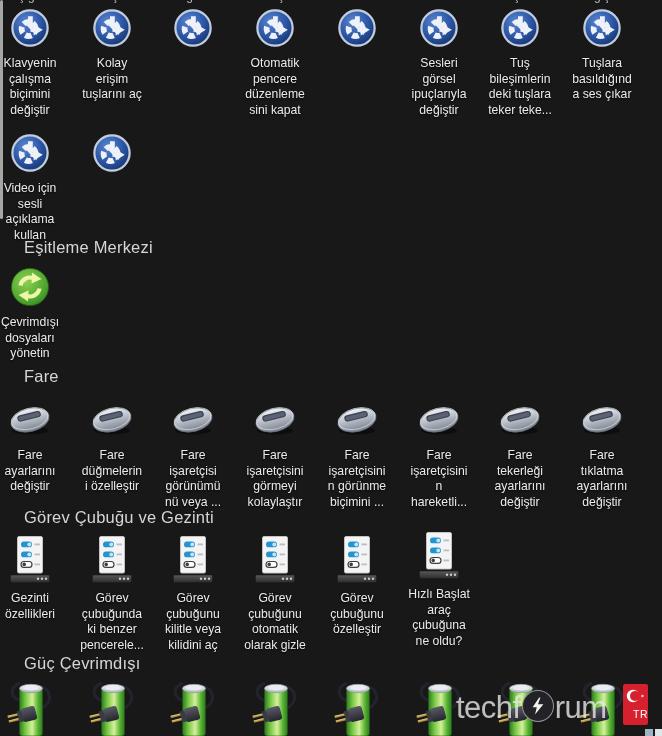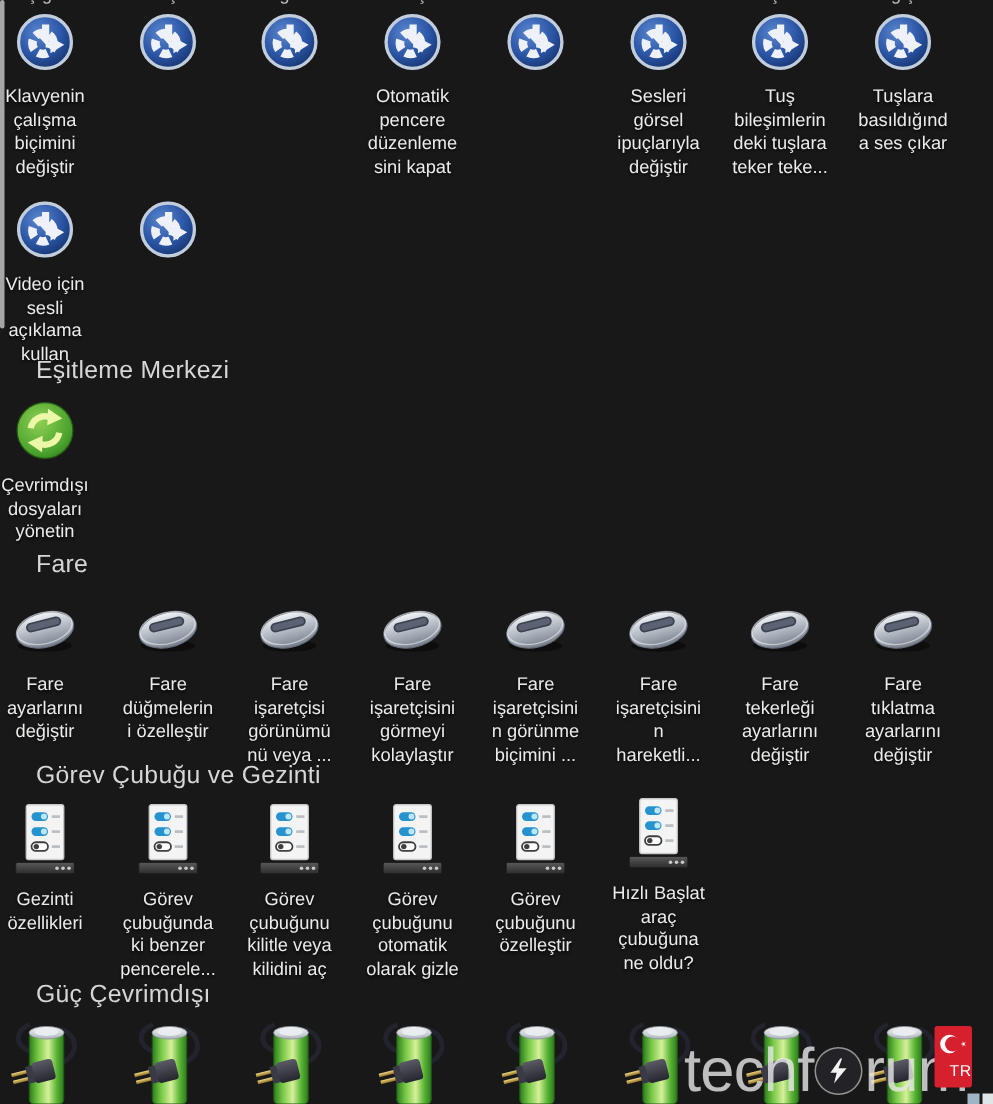--- a/index.html
+++ b/index.html
@@ -23,22 +23,22 @@
   .cell{
     position:absolute;width:82px;text-align:center;cursor:default;
   }
   .iconwrap{display:inline-block;line-height:0;}
   .ilabel{
     margin-top:4px;font-size:12.2px;line-height:15.7px;color:#edebe9;
     white-space:pre-line;text-shadow:0 1px 2px rgba(0,0,0,.8);
   }
   
   .watermark{
-    position:absolute;left:456px;top:690px;display:flex;align-items:center;
-    color:rgba(233,233,233,.8);font-size:41px;letter-spacing:-.5px;
+    position:absolute;left:456px;top:690px;display:flex;
+    color:rgba(233,233,233,.8);font-size:31px;letter-spacing:-.5px;
     pointer-events:none;
   }
   .wm-bolt{
     width:30px;height:30px;border-radius:50%;background:#222227;
     border:1.5px solid rgba(240,240,240,.55);display:inline-flex;
     align-items:center;justify-content:center;margin:0 1px;
   }
   .wm-flag{
     position:absolute;left:623px;top:684px;width:25px;height:41px;
     background:#d6202e;border-radius:2px;text-align:right;
@@ -181,20 +181,23 @@
       </svg></span>
   <div class="ilabel">Klavyenin
 çalışma
 biçimini
 değiştir</div>
 </div>
 <div class="cell" style="left:71px;top:8px">
   <span class="iconwrap"><svg width="40" height="40">
         <use href="#ic-ease"></use>
       </svg></span>
+  <div class="ilabel">Kolay
+erişim
+tuşlarını aç</div>
 </div>
 <div class="cell" style="left:152px;top:8px">
   <span class="iconwrap"><svg width="40" height="40">
         <use href="#ic-ease"></use>
       </svg></span>
 </div>
 <div class="cell" style="left:234px;top:8px">
   <span class="iconwrap"><svg width="40" height="40">
         <use href="#ic-ease"></use>
       </svg></span>

